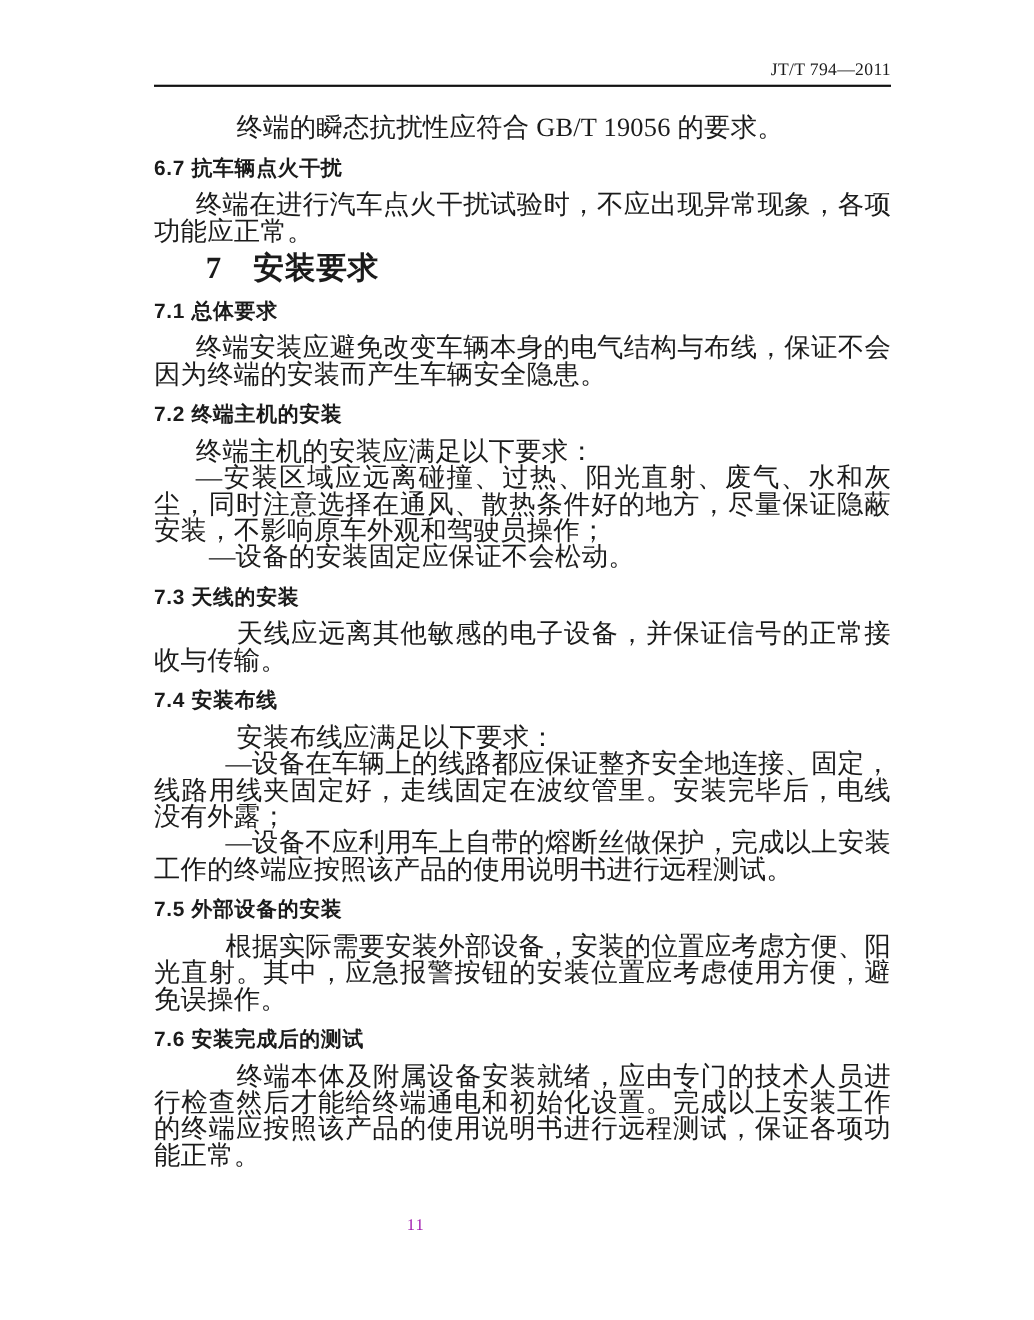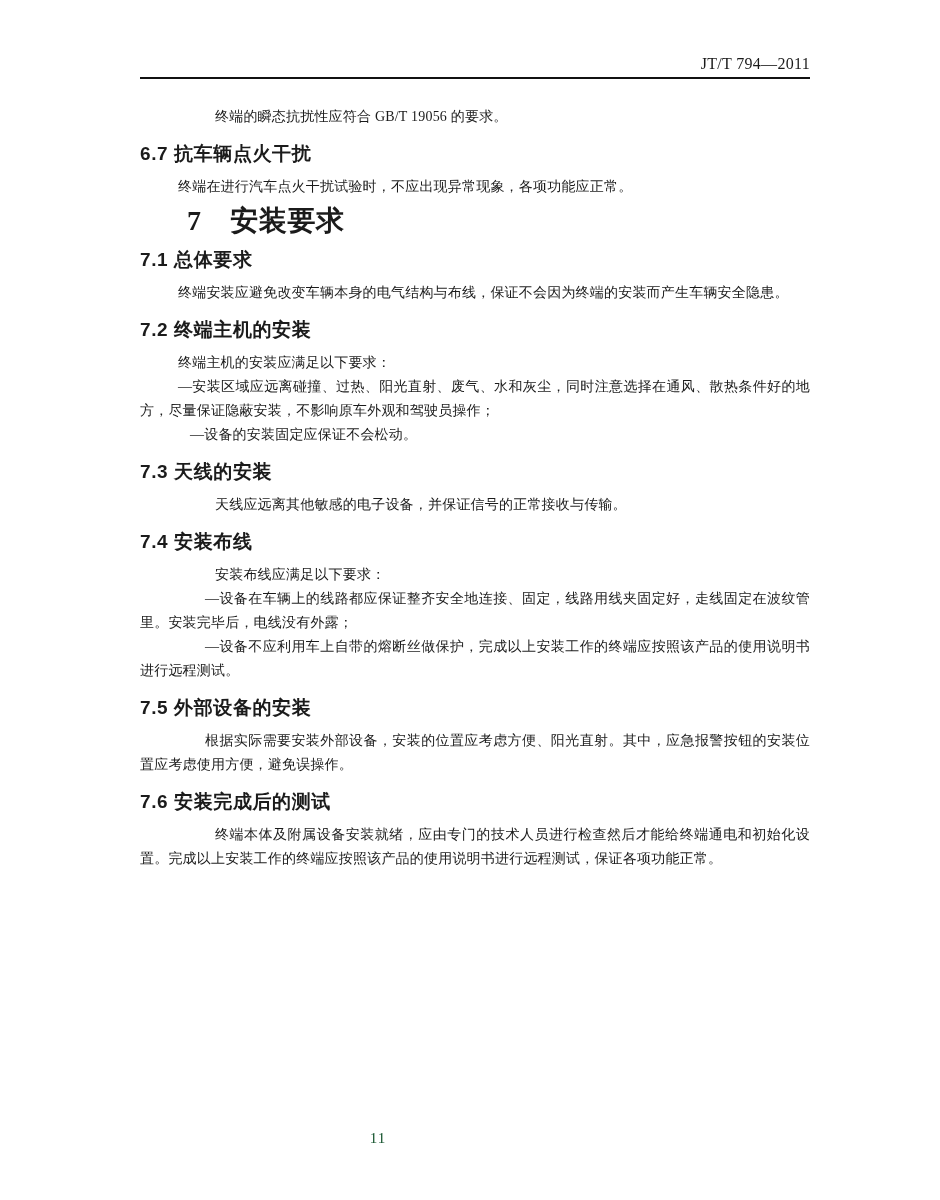--- a/index.html
+++ b/index.html
@@ -27,21 +27,21 @@
     margin-top: 54px;
     text-align: right;
     font-size: 16px;
     line-height: 20px;
     padding-bottom: 3px;
     border-bottom: 2px solid #111111;
     letter-spacing: 0.3px;
   }
   p.body {
     margin: 0;
-    font-size: 14px;
+    font-size: 24px;
     line-height: 24px;
     text-align: justify;
     letter-spacing: 0.2px;
   }
   p.first-para { margin-top: 26px; }
   .h2 {
     font-family: "Liberation Sans", "DejaVu Sans", sans-serif;
     font-weight: bold;
     font-size: 19px;
     line-height: 24px;
@@ -61,23 +61,22 @@
   .ind-50 { text-indent: 50px; }
   .ind-65 { text-indent: 65px; }
   .ind-75 { text-indent: 75px; }
   .page-footer {
     position: absolute;
     left: 0;
     top: 1106px;
     width: 756px;
     text-align: center;
     font-size: 15px;
-    color: #14532d;
+    color: #a21caf;
     letter-spacing: 1px;
-    margin-top: 24px;
   }
 </style>
 </head>
 <body>
 
 <div class="page">
   <div class="content">
 
     <div class="page-header">
       <span>JT/T 794—2011</span>

